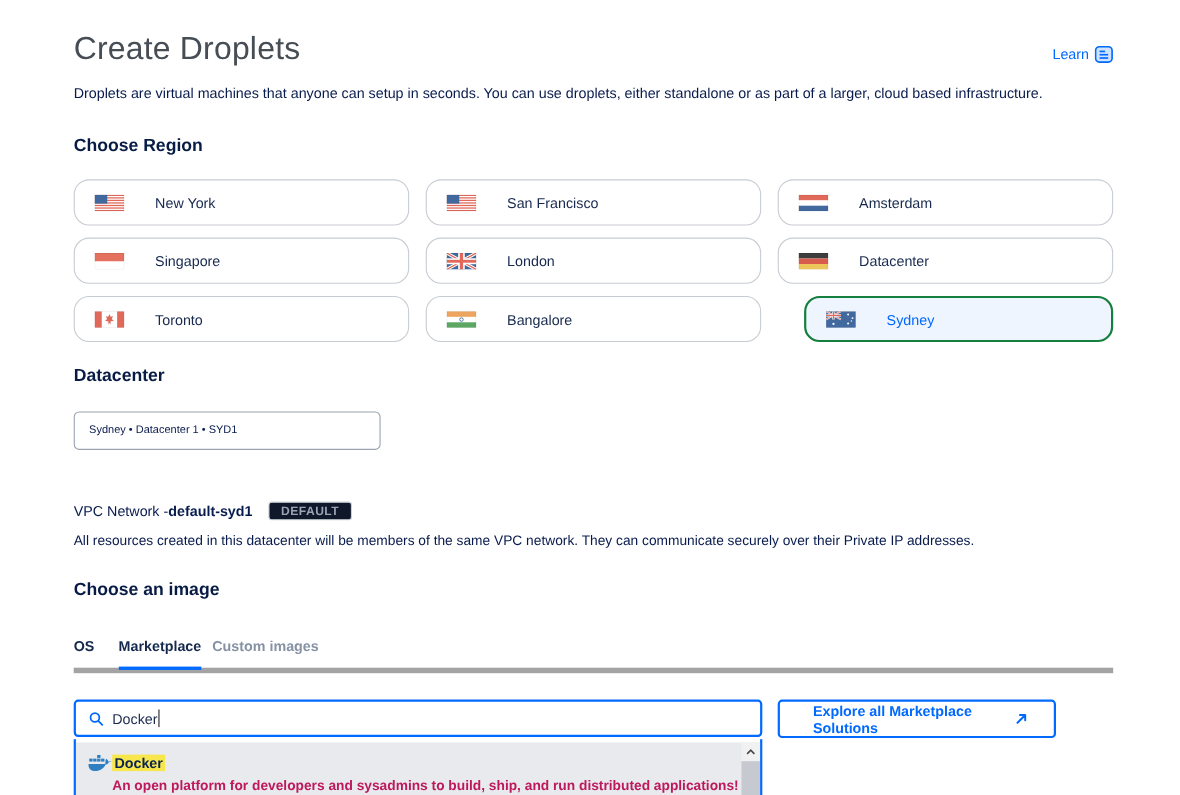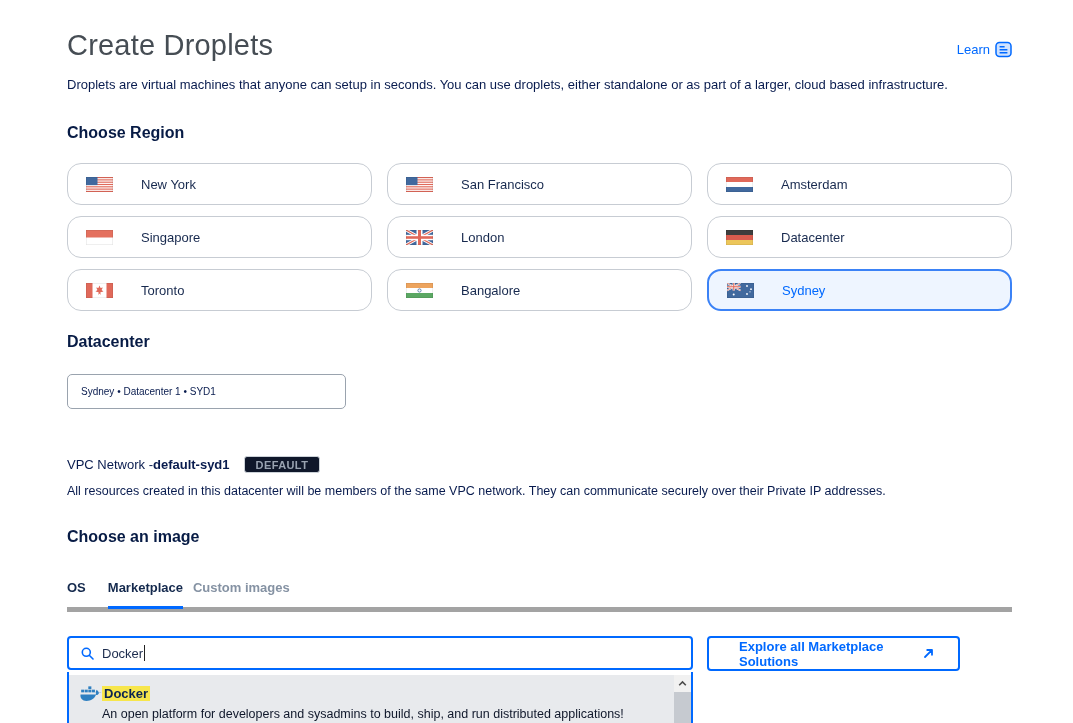--- a/index.html
+++ b/index.html
@@ -13,21 +13,21 @@
   .learn span{font-size:13px;color:#0069ff;}
   
   .h2{font-size:16px;font-weight:bold;color:#071b45;}
   
   #region-grid{left:67px;top:163px;width:945px;display:grid;
       grid-template-columns:repeat(3,305px);grid-column-gap:15px;grid-row-gap:11px;}
   .region-btn{height:42px;border:1px solid #c7ccd3;border-radius:14px;background:#fff;
       display:flex;align-items:center;padding-left:18px;cursor:pointer;box-sizing:border-box;}
   .region-btn .flag{margin-right:28px;line-height:0;}
   .region-btn .lbl{font-size:13px;color:#17294e;}
-  .region-btn.selected{border:2px solid #3b82f6;background:#eef5ff;}
+  .region-btn.selected{border:2px solid #15803d;background:#eef5ff;margin-left:24px;}
   .region-btn.selected .lbl{color:#0069ff;}
   
   .dc-select{left:67px;top:374px;width:279px;height:35px;border:1px solid #9aa3ae;border-radius:5px;
       background:#fff;display:flex;align-items:center;padding-left:13px;font-size:10px;color:#081b4e;
       box-sizing:border-box;cursor:pointer;}
   .vpc-row{left:67px;top:456px;font-size:13px;display:flex;align-items:center;}
   .vpc-row b{font-weight:bold;}
   .badge{margin-left:14px;border:1px solid #ccd2d8;border-radius:3px;background:#0f172a;color:#99a3b1;
       font-size:11px;font-weight:bold;letter-spacing:.4px;padding:2px 11px 1px;}
   .vpc-desc{left:67px;top:484px;font-size:12.5px;color:#081b4e;}
@@ -48,21 +48,21 @@
       padding:0 24px 0 30px;box-sizing:border-box;cursor:pointer;}
   .explore-btn span{font-size:13px;font-weight:bold;color:#0069ff;}
   
   #results{left:67px;top:672px;width:626px;height:51px;background:#fff;
       border-left:2px solid #0069ff;border-right:2px solid #0069ff;box-sizing:border-box;overflow:hidden;}
   .result-row{position:relative;margin-top:3px;height:60px;background:#e8eaed;cursor:pointer;}
   .result-row .ricon{position:absolute;left:11px;top:11px;line-height:0;}
   .result-name{position:absolute;left:33px;top:11px;font-size:13px;font-weight:bold;color:#0a2350;
       background:#f7e64c;padding:0 2px;}
   .result-cat{position:absolute;right:28px;top:12px;font-size:12px;color:#9098a2;margin-top:40px;}
-  .result-desc{position:absolute;left:33px;top:32px;font-size:12.5px;color:#0f172a;}
+  .result-desc{position:absolute;left:33px;top:32px;font-size:12.5px;color:#be185d;font-weight:bold;}
   
   .sbar{position:absolute;right:0;top:3px;bottom:0;width:17px;background:#f1f1f1;}
   .sbar .up{height:17px;background:#f1f1f1;display:flex;align-items:center;justify-content:center;cursor:pointer;}
   .sbar .thumb{position:absolute;top:17px;bottom:0;left:0;right:0;background:#c6cad0;cursor:pointer;}
 </style>
 </head>
 <body>
 
 <div class="abs page-title">Create Droplets</div>
 

